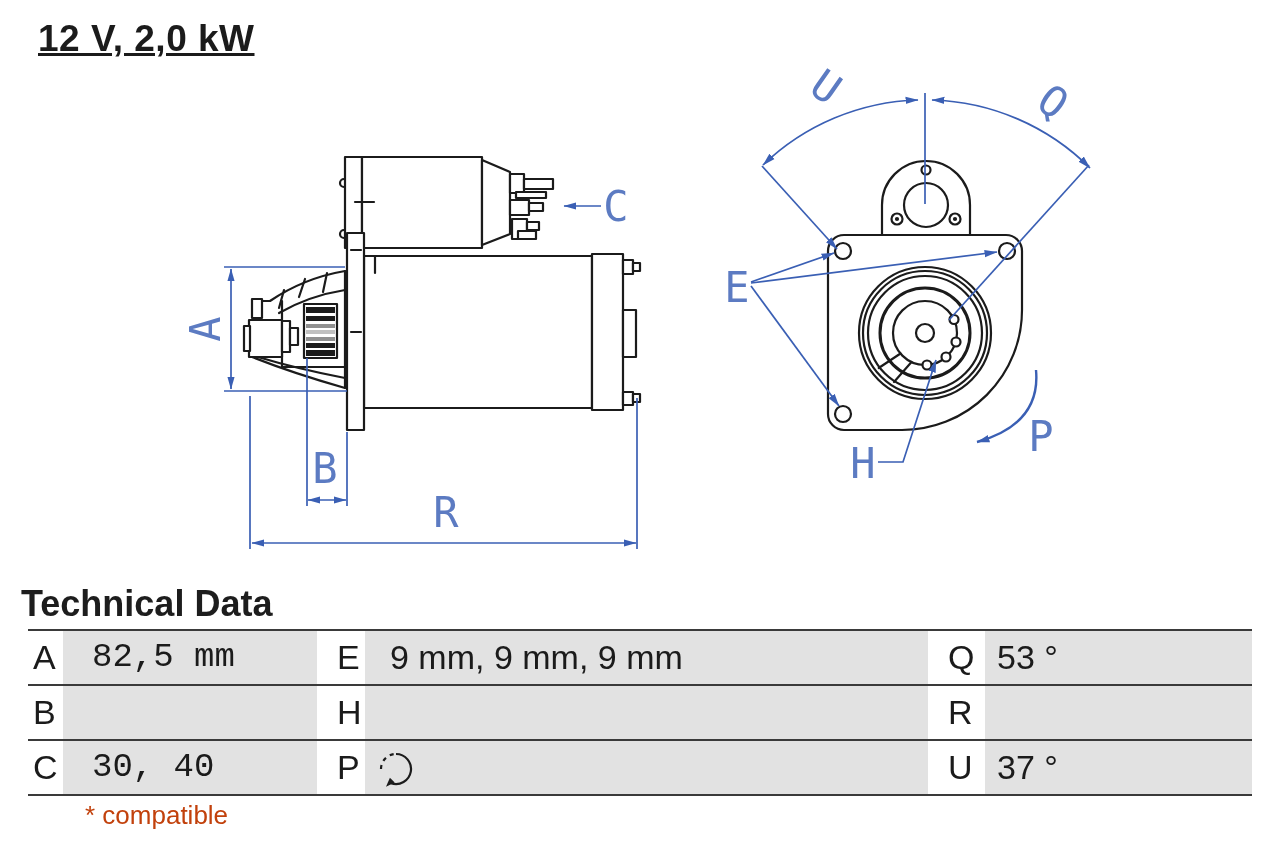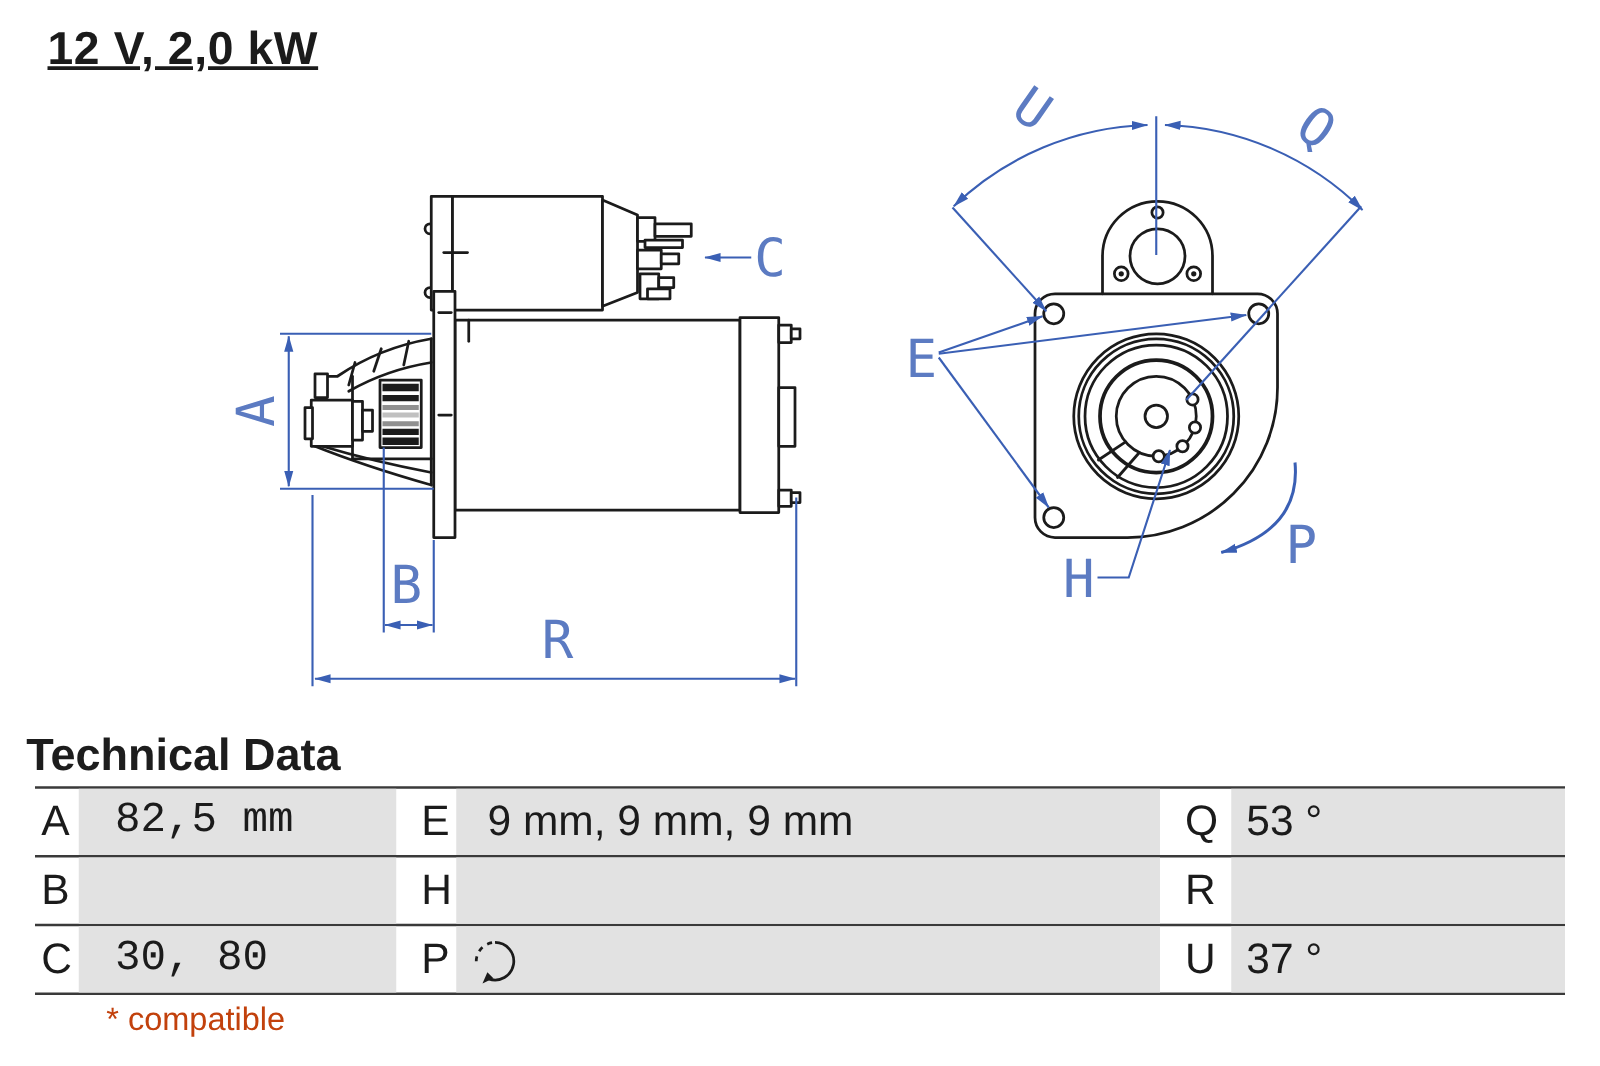--- a/index.html
+++ b/index.html
@@ -218,21 +218,21 @@
     <span class="k k1">B</span>
     <span class="k k2">H</span>
     <span class="k k3">R</span>
   </div>
 
   <div class="spec-row">
     <div class="cell-bg bg-1"></div>
     <div class="cell-bg bg-2"></div>
     <div class="cell-bg bg-3"></div>
     <span class="k k1">C</span>
-    <span class="v v1">30, 80</span>
+    <span class="v v1">30, 40</span>
     <span class="k k2">P</span>
     <svg id="rotation-icon" width="44" height="44" viewBox="0 0 44 44">
       <path d="M6,22 A15,15 0 0 1 21,7" fill="none" stroke="#1b1b1b" stroke-width="2.2" stroke-dasharray="4 4.5"></path>
       <path d="M21,7 A15,15 0 1 1 15.9,36.1" fill="none" stroke="#1b1b1b" stroke-width="2.2"></path>
       <polygon points="11,39.7 19.7,35.6 14.9,30.8" fill="#1b1b1b"></polygon>
     </svg>
     <span class="k k3">U</span>
     <span class="v v3">37 °</span>
   </div>
 

